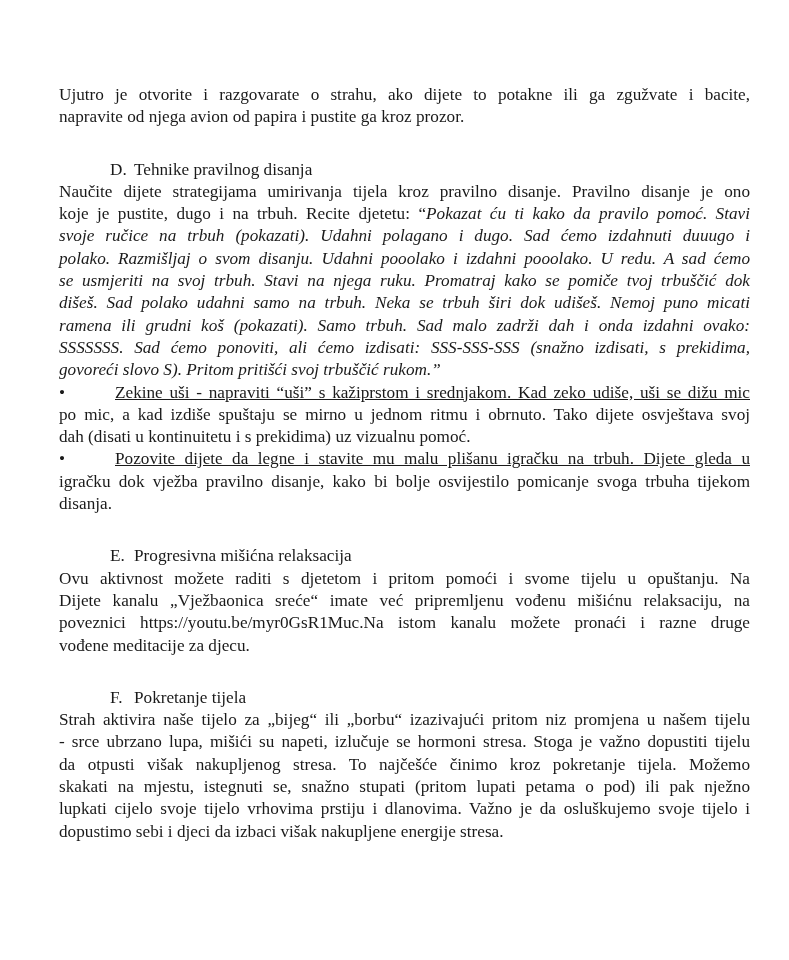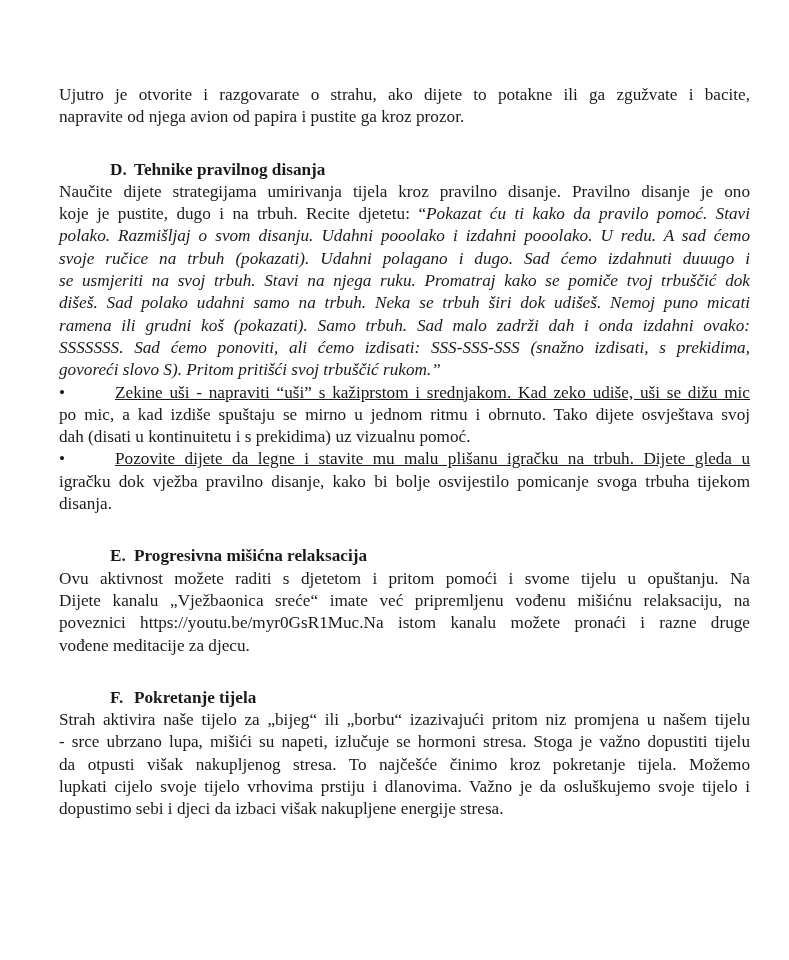--- a/index.html
+++ b/index.html
@@ -33,21 +33,20 @@
     }
     .line.last {
       text-align-last: left;
     }
     .gap-lg {
       height: 30px;
     }
     .heading {
       padding-left: 51px;
       text-align-last: left;
-      font-weight: bold;
     }
     .heading .marker {
       display: inline-block;
       width: 24px;
     }
     .it {
       font-style: italic;
     }
     .bullet-line {
       position: relative;
@@ -78,22 +77,22 @@
   <div class="gap-lg"></div>
 
   <div>
     <div class="line heading">
       <span class="marker">D.</span><span>Tehnike pravilnog disanja</span>
     </div>
 
     <div>
       <span class="line"><span>Naučite dijete strategijama umirivanja tijela kroz pravilno disanje. Pravilno disanje je ono</span></span>
       <span class="line"><span>koje je pustite, dugo i na trbuh. Recite djetetu: “</span><span class="it">Pokazat ću ti kako da pravilo pomoć. Stavi</span></span>
+      <span class="line it">svoje ručice na trbuh (pokazati). Udahni polagano i dugo. Sad ćemo izdahnuti duuugo i</span>
       <span class="line it">polako. Razmišljaj o svom disanju. Udahni pooolako i izdahni pooolako. U redu. A sad ćemo</span>
-      <span class="line it">svoje ručice na trbuh (pokazati). Udahni polagano i dugo. Sad ćemo izdahnuti duuugo i</span>
       <span class="line it">se usmjeriti na svoj trbuh. Stavi na njega ruku. Promatraj kako se pomiče tvoj trbuščić dok</span>
       <span class="line it">dišeš. Sad polako udahni samo na trbuh. Neka se trbuh širi dok udišeš. Nemoj puno micati</span>
       <span class="line it">ramena ili grudni koš (pokazati). Samo trbuh. Sad malo zadrži dah i onda izdahni ovako:</span>
       <span class="line it">SSSSSSS. Sad ćemo ponoviti, ali ćemo izdisati: SSS-SSS-SSS (snažno izdisati, s prekidima,</span>
       <span class="line it last">govoreći slovo S). Pritom pritišći svoj trbuščić rukom.”</span>
     </div>
 
     <div>
       <div class="line bullet-line">
         <span class="bullet">•</span>
@@ -127,17 +126,18 @@
 
   <div class="gap-lg"></div>
 
   <div>
     <div class="line heading">
       <span class="marker">F.</span><span>Pokretanje tijela</span>
     </div>
     <span class="line">Strah aktivira naše tijelo za „bijeg“ ili „borbu“  izazivajući pritom niz promjena u našem tijelu</span>
     <span class="line">- srce ubrzano lupa, mišići su napeti, izlučuje se hormoni stresa. Stoga je važno dopustiti tijelu</span>
     <span class="line">da otpusti višak nakupljenog stresa. To najčešće činimo kroz pokretanje tijela. Možemo</span>
+    <span class="line">skakati na mjestu, istegnuti se, snažno stupati (pritom lupati petama o pod) ili pak nježno</span>
     <span class="line">lupkati cijelo svoje tijelo vrhovima prstiju i dlanovima. Važno je da osluškujemo svoje tijelo i</span>
     <span class="line last">dopustimo sebi i djeci da izbaci višak nakupljene energije stresa.</span>
   </div>
 
 </div>
 
 </body></html>

